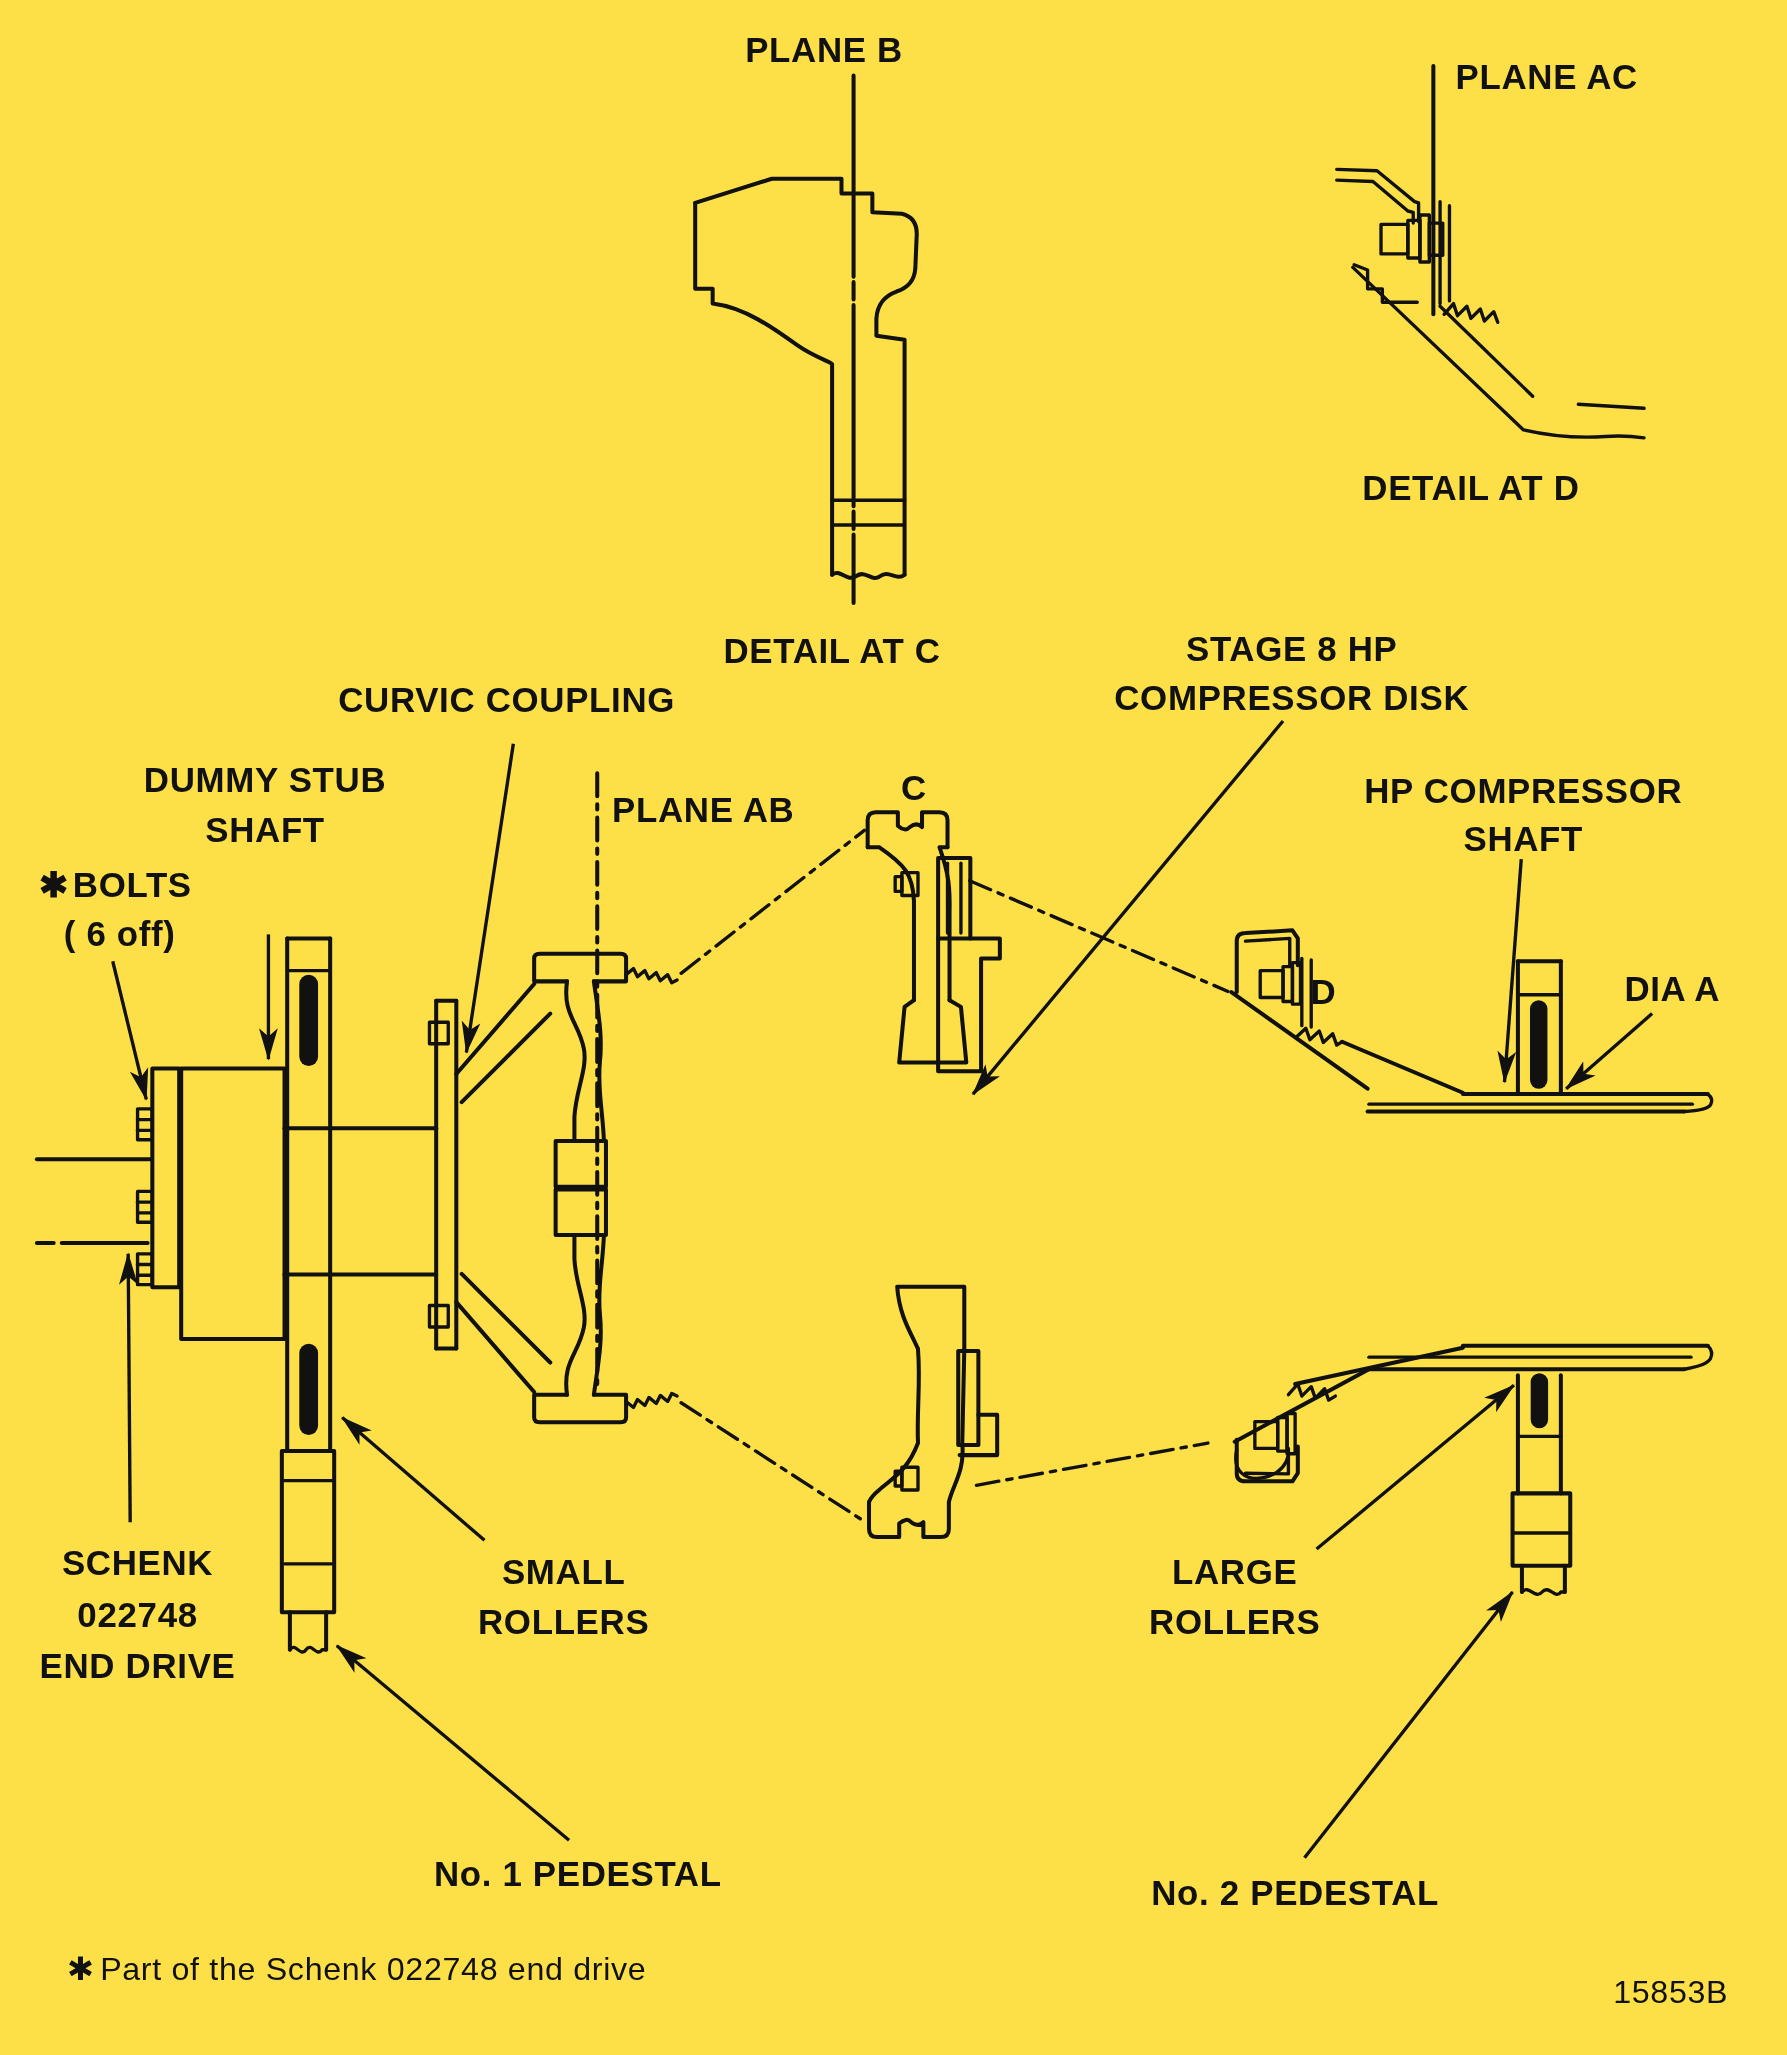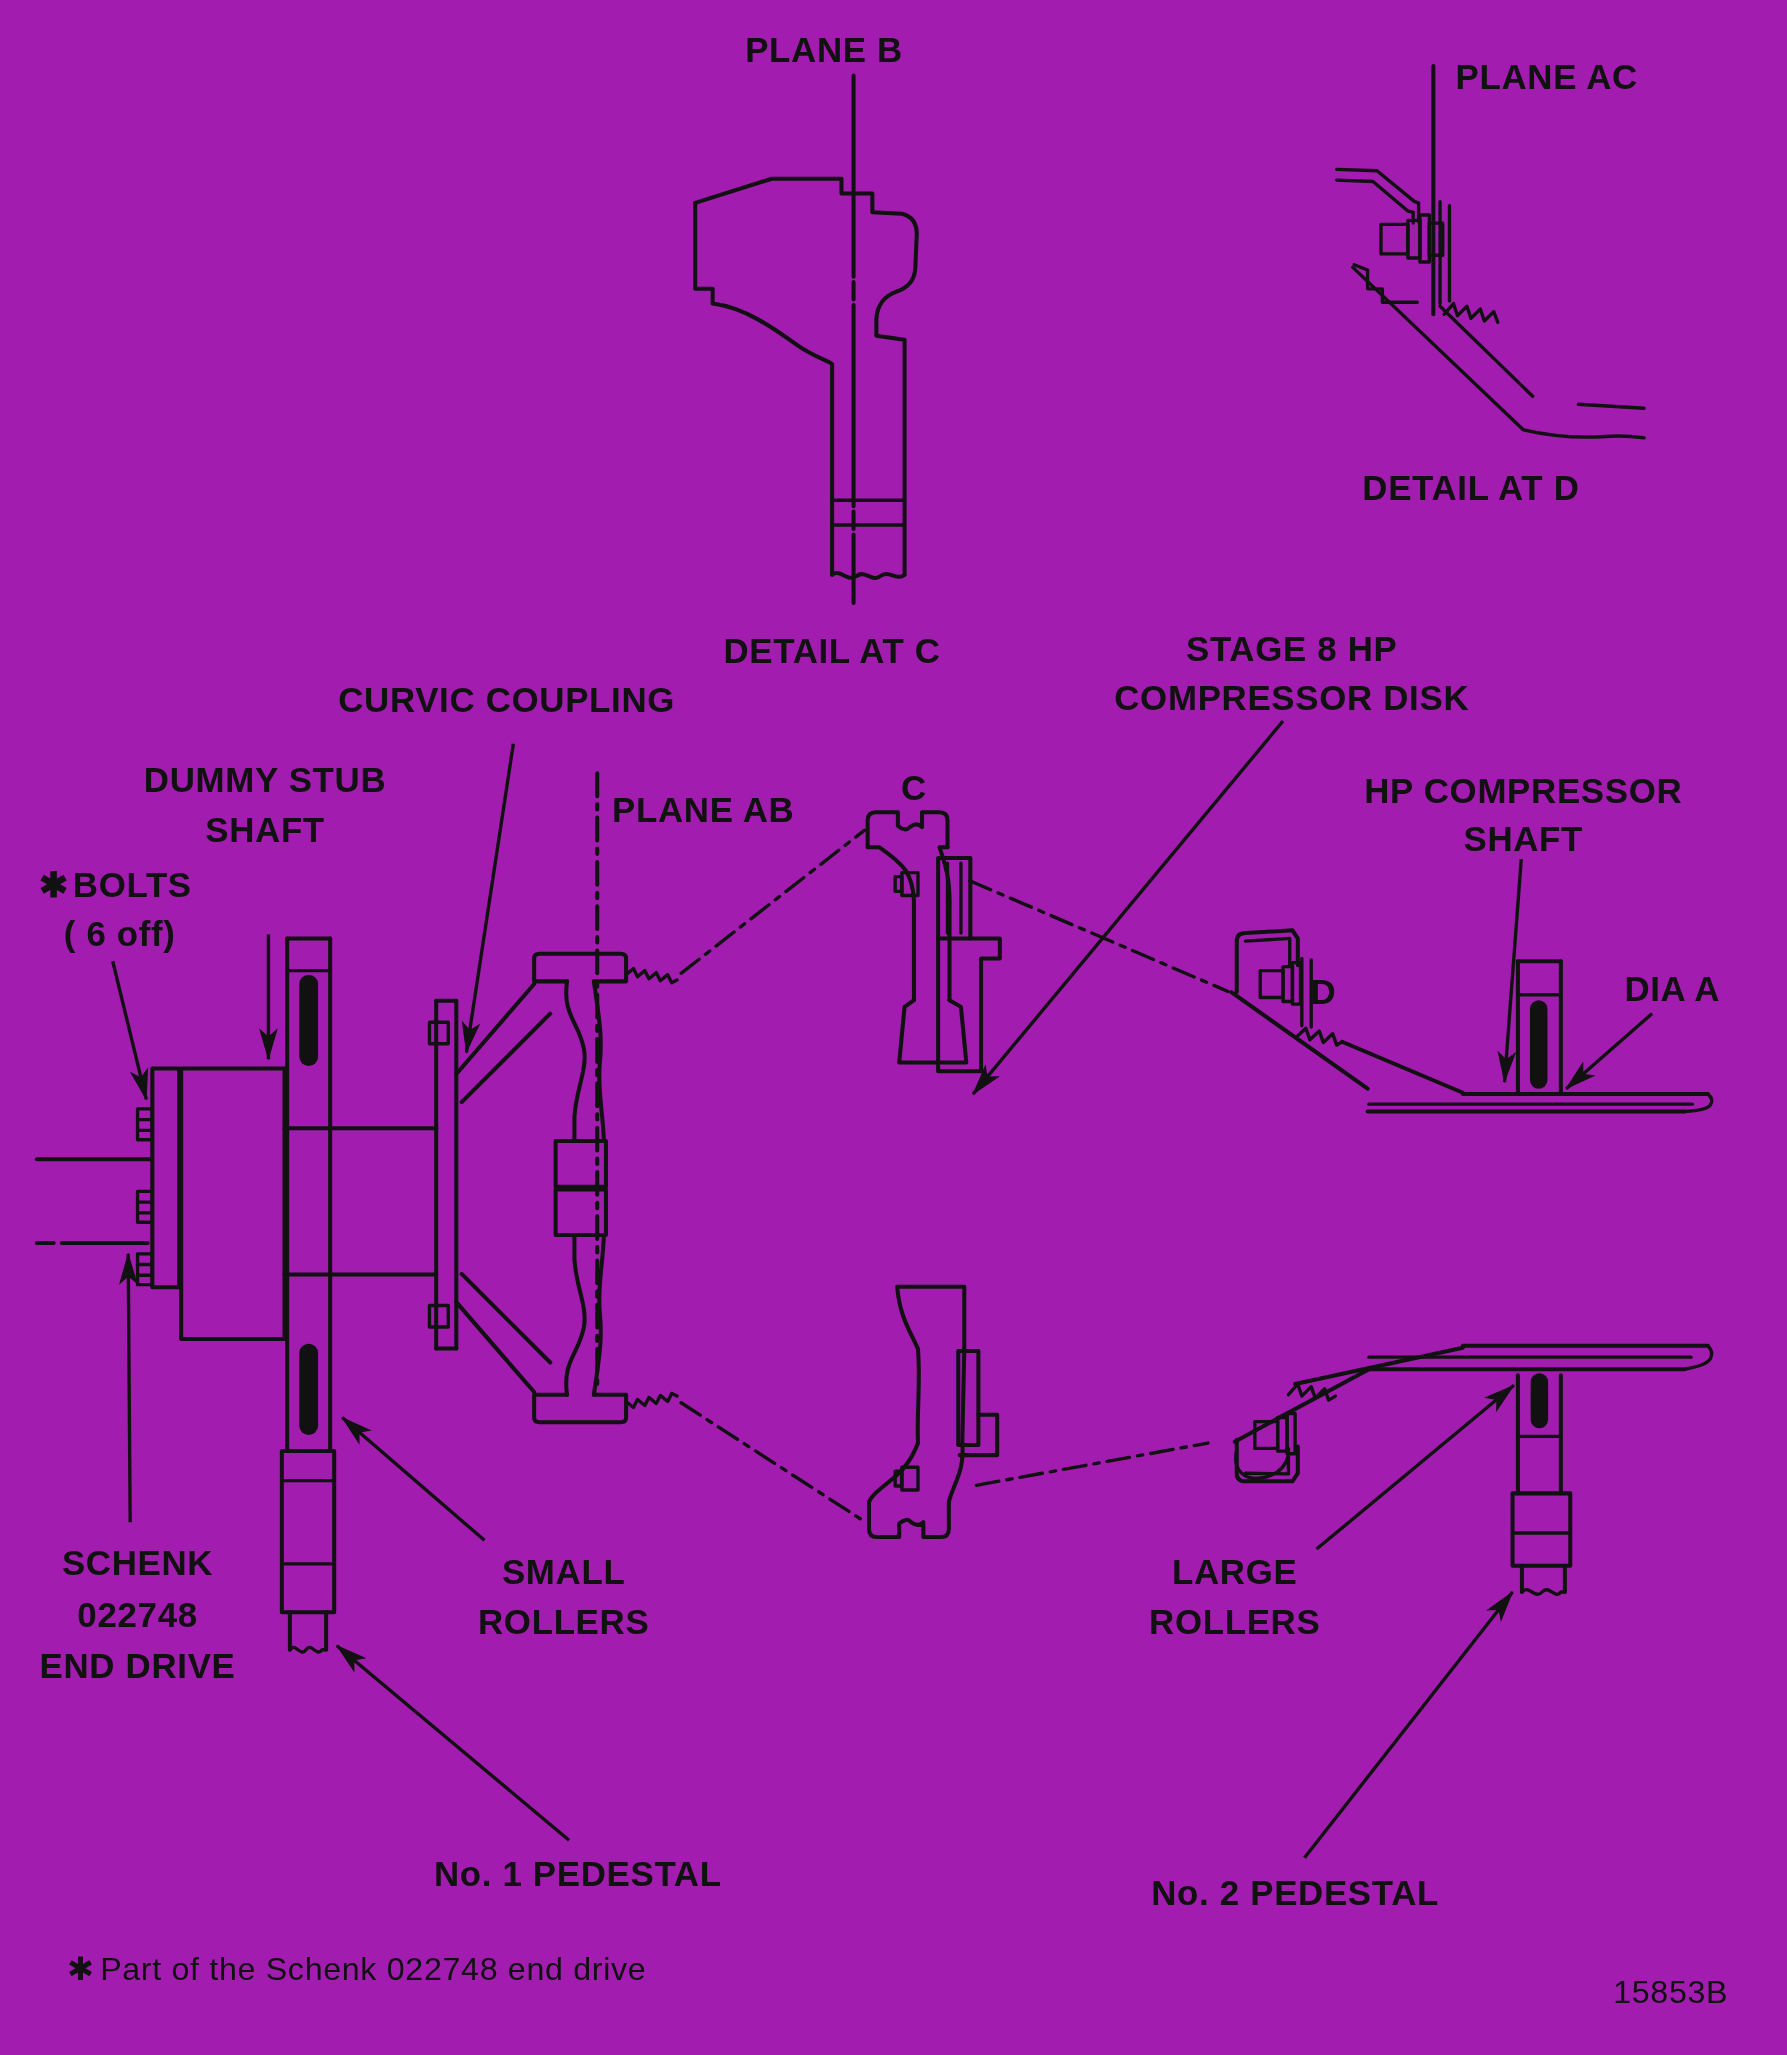--- a/index.html
+++ b/index.html
@@ -1,16 +1,16 @@
 <!DOCTYPE html>
 <html style="font-size:10.7px"><head>
 <meta charset="utf-8">
 <style>
   html,body{margin:0;padding:0;background:#ffffff;}
-  .page{position:relative;width:1787px;height:2056px;background:#a21caf;overflow:hidden;
+  .page{position:relative;width:1787px;height:2056px;background:#fde047;overflow:hidden;
         font-family:"Liberation Sans", sans-serif;}
   svg{position:absolute;left:0;top:0;}
   svg text{fill:#111;font-family:"Liberation Sans", sans-serif;font-size:52px;font-weight:600;letter-spacing:1px;}
   svg text.small{font-size:48px;font-weight:400;}
   .ln{stroke:#111;stroke-width:6;fill:none;stroke-linecap:round;stroke-linejoin:round;}
   .thin{stroke-width:5;}
   .dashdot{stroke-dasharray:34 12 8 12;}
   .planeline{stroke-dasharray:300 8 26 8;}
   .solidfill{fill:#111;stroke:none;}
   .leader{stroke:#111;stroke-width:5;fill:none;marker-end:url(#arrow);}

